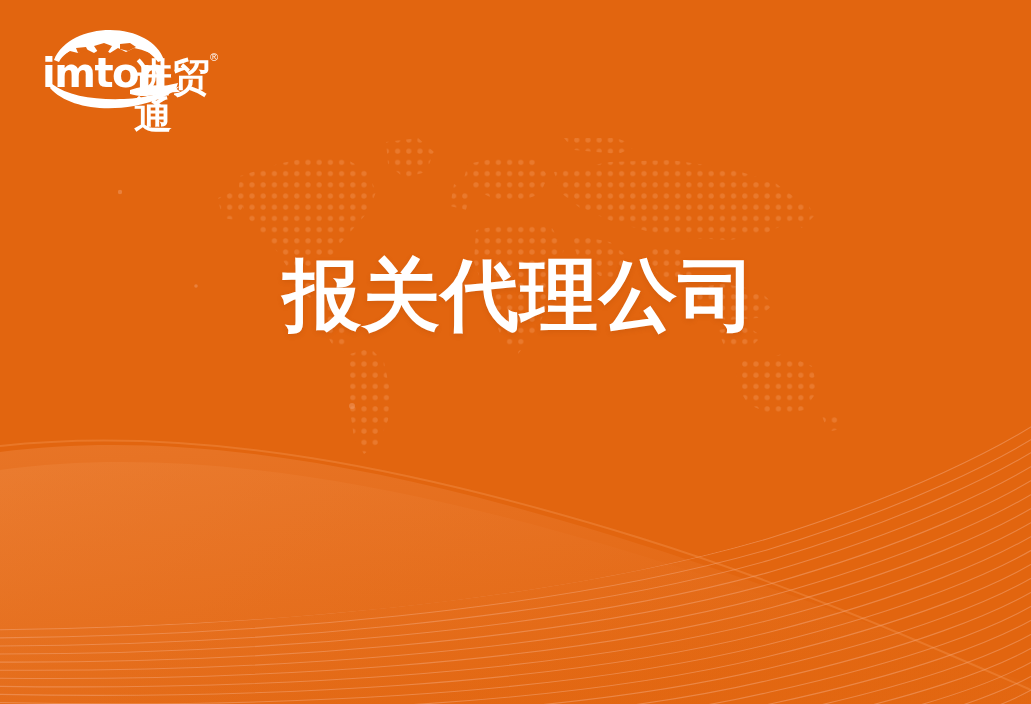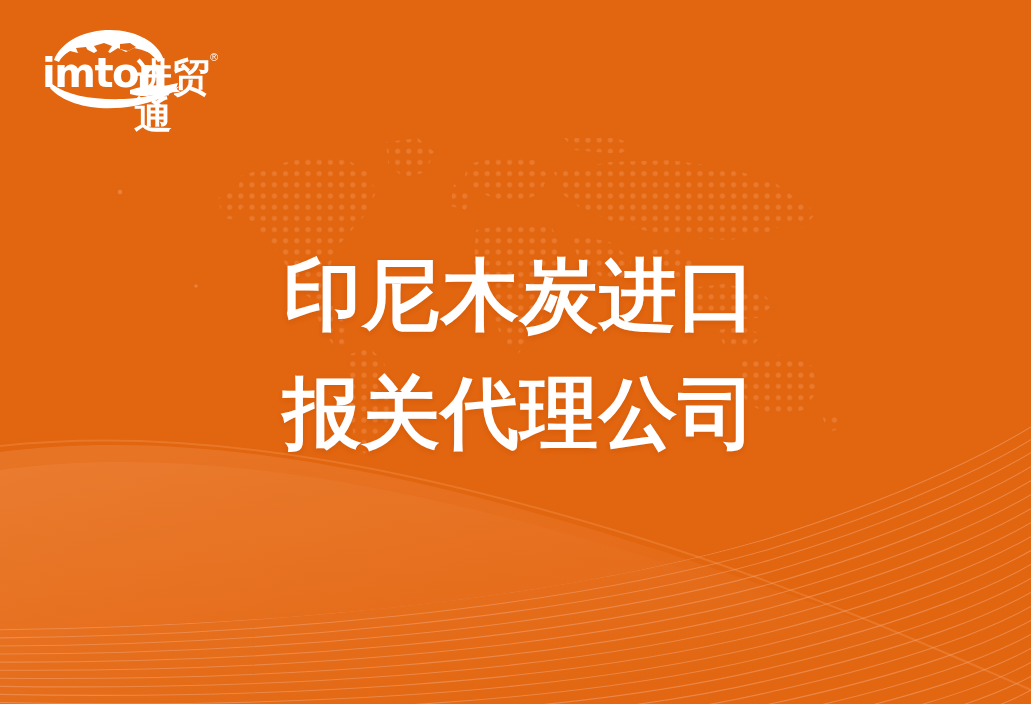--- a/index.html
+++ b/index.html
@@ -230,17 +230,16 @@
                  C 134 66, 124 67, 116 69 C 108 71, 98 70, 92 68 Z" fill="#ffffff"></path>
         <path d="M126 60 L140 57 L138 63 Z" fill="#ffffff"></path>
       </g>
     </svg>
     <div class="logo-wordmark">imton</div>
     <div class="logo-cn">进贸通</div>
     <div class="logo-reg">®</div>
   </div>
 
   <div class="headline">
-    <div class="headline-line">印尼木炭进口</div>
     <div class="headline-line">报关代理公司</div>
   </div>
 
 </div>
 
 </body></html>

